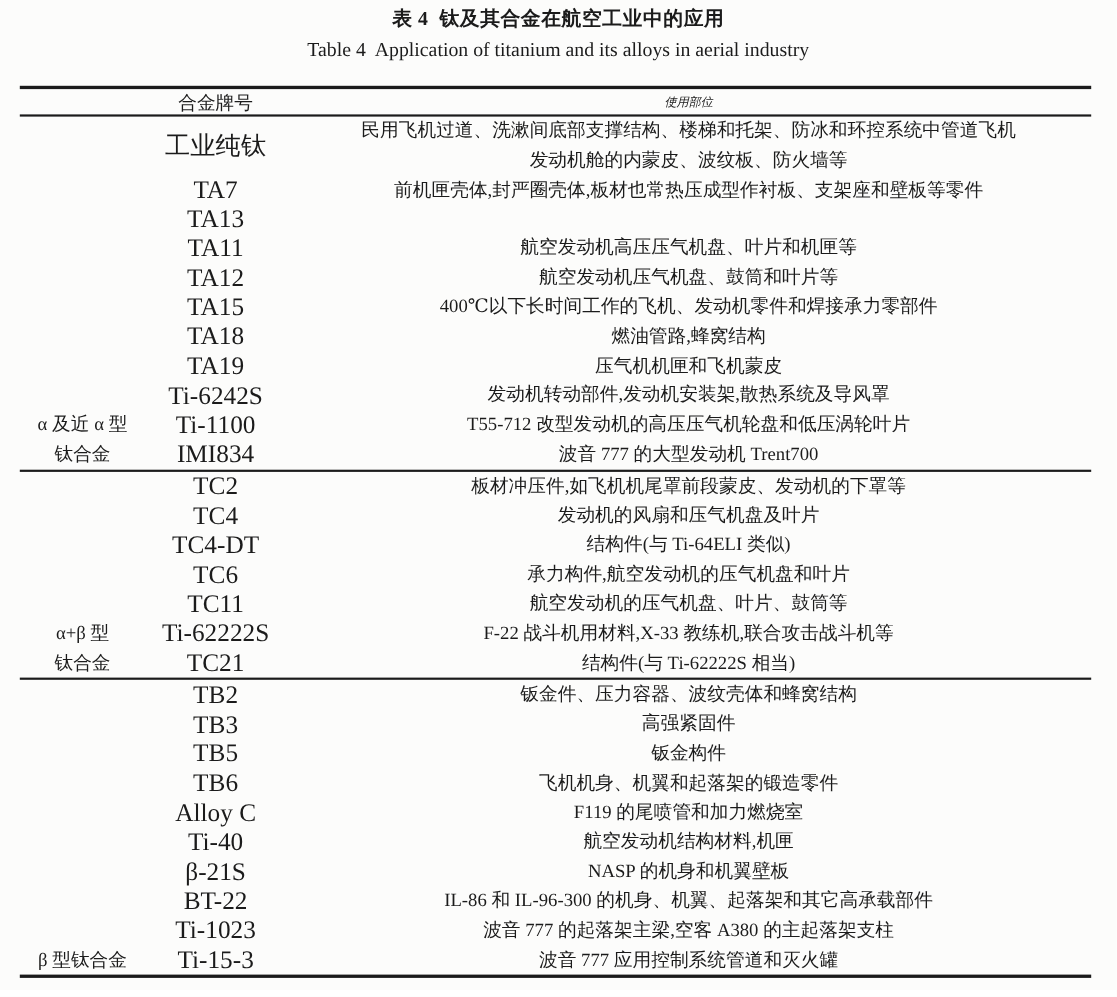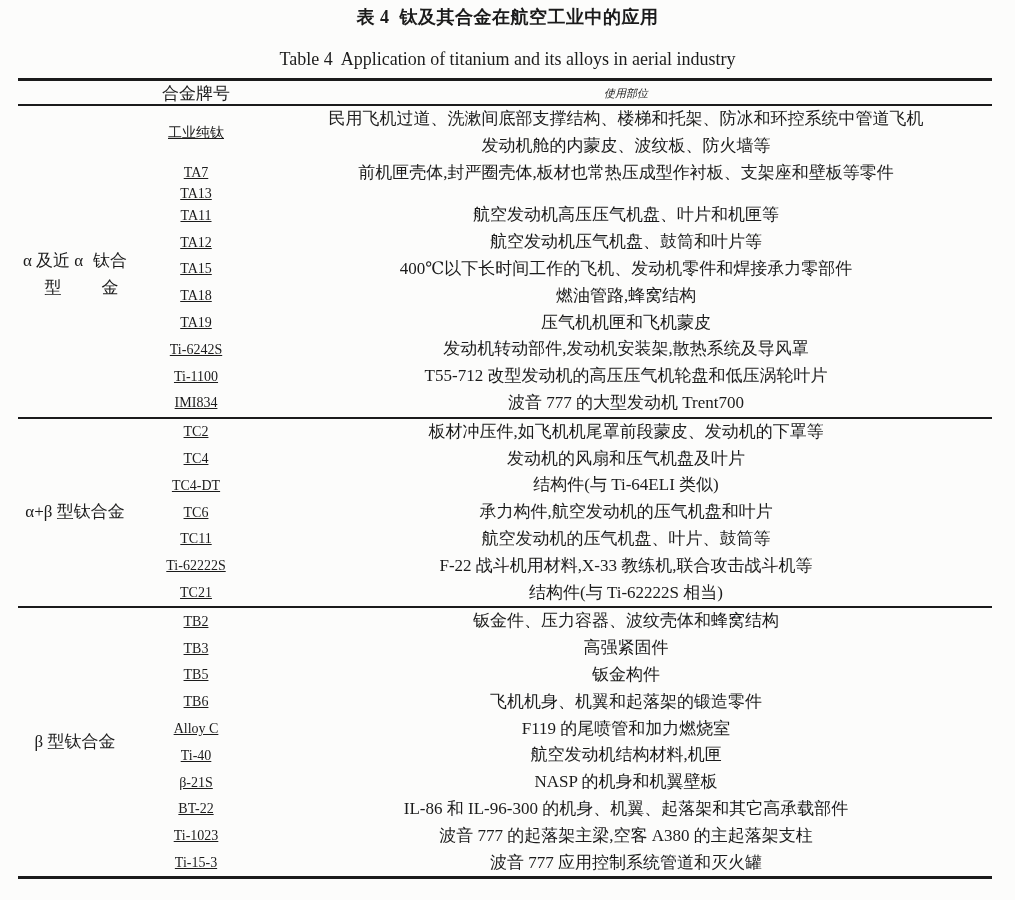--- a/index.html
+++ b/index.html
@@ -8,42 +8,42 @@
   .page {
     width:1015px; height:900px; position:relative; overflow:hidden;
     background:var(--paper); color:var(--ink);
     font-family:"Liberation Serif","DejaVu Serif",serif;
   }
   .title-cn {
     padding-top:5px; text-align:center; font-weight:bold;
     font-size:18px; letter-spacing:.5px; white-space:pre-wrap;
   }
   .title-en {
-    margin-top:20px; text-align:center; font-size:18px; white-space:pre-wrap;
+    margin-top:6px; text-align:center; font-size:18px; white-space:pre-wrap;
   }
   .tbl {
     position:absolute; left:18px; top:78px; width:974px;
     border-top:3px solid var(--ink); border-bottom:3px solid var(--ink);
   }
   .thead { display:flex; height:25px; border-bottom:2px solid var(--ink); }
   .h-spacer { width:114px; }
   .h-alloy { width:128px; text-align:center; line-height:25px; font-size:17px; }
   .h-usage { flex:1; text-align:center; line-height:25px; font-size:11px;font-style:italic; }
   .group { display:flex; }
   .group + .group { border-top:2px solid var(--ink); }
   .g-label {
-    width:114px; display:flex; flex-direction:row;
-    justify-content:center; align-items:center;
+    width:114px; display:flex; flex-direction:column;
+    justify-content:flex-end; align-items:center;
   }
   .glabel-line { height:26.8px; line-height:26.8px; font-size:17px; text-align:center; }
   .g-rows { flex:1; display:flex; flex-direction:column; }
   .row { display:flex; }
   .alloy-cell {
     width:128px; display:flex; align-items:center; justify-content:center;
-    font-size:14px; text-align:center;text-decoration:underline;
+    font-size:23px; text-align:center;
   }
   .usage-cell { flex:1; display:flex; flex-direction:column; }
   .line { height:26.8px; line-height:26.8px; text-align:center; font-size:17px; white-space:nowrap; }
 </style>
 </head>
 <body>
 
 <div class="page">
   <div class="title-cn">表 4  钛及其合金在航空工业中的应用</div>
   <div class="title-en">Table 4  Application of titanium and its alloys in aerial industry</div>

